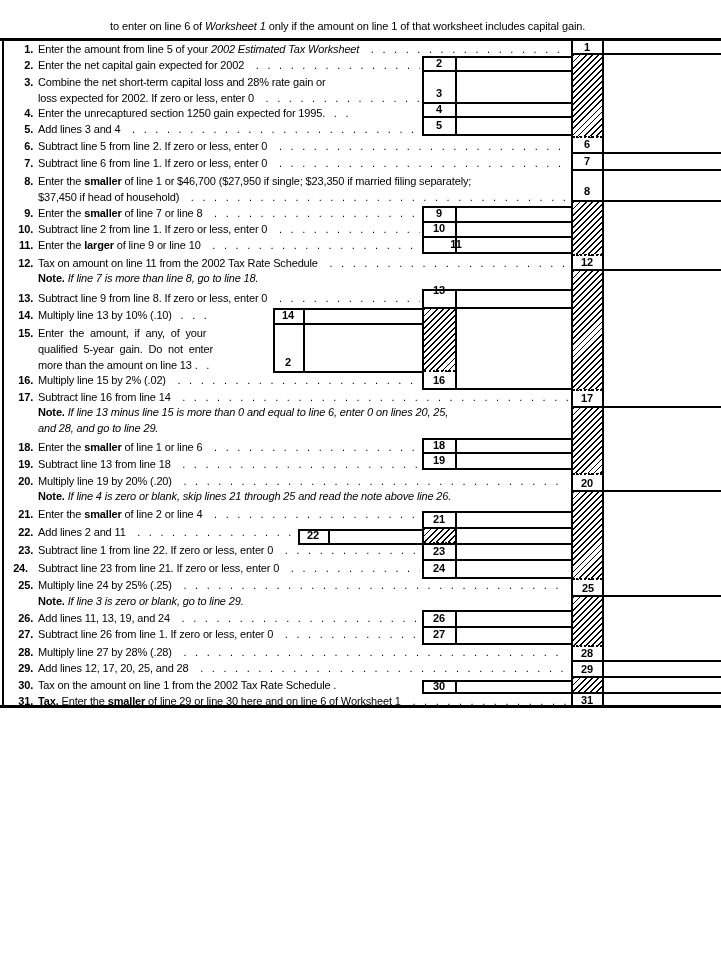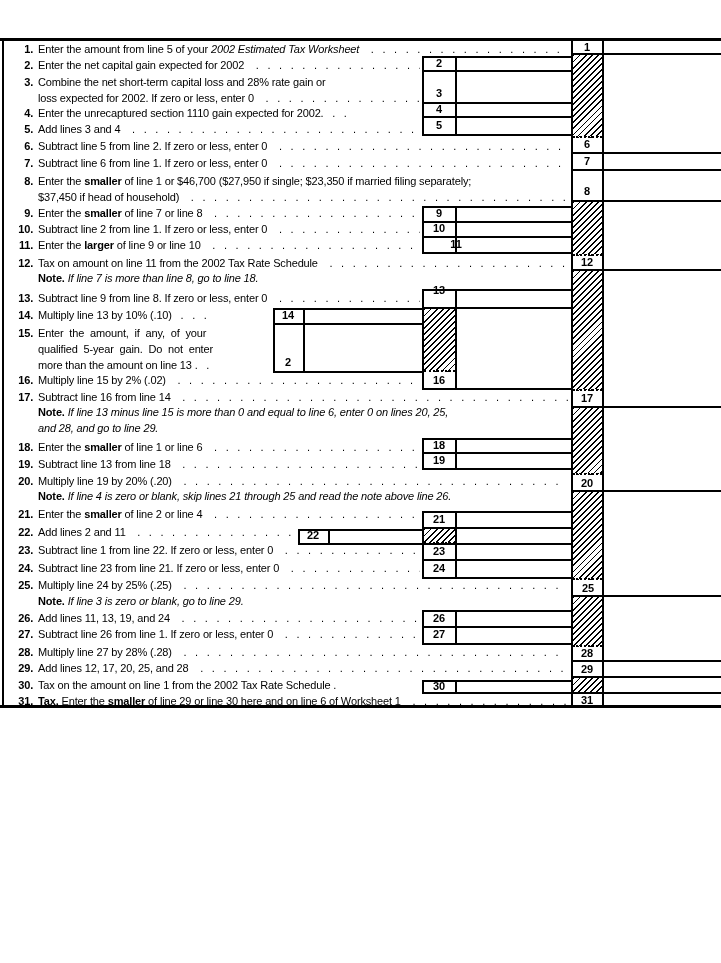--- a/index.html
+++ b/index.html
@@ -19,20 +19,23 @@
   .entry{position:absolute;background:transparent;}
   .rnum{position:absolute;font-size:11px;font-weight:bold;text-align:right;letter-spacing:-0.2px;}
   .tline{position:absolute;font-size:11px;white-space:pre;overflow:hidden;height:15px;letter-spacing:-0.15px;}
   .tline b{font-weight:bold;}
   .tline i{font-style:italic;}
 </style>
 </head>
 <body>
 
 <div id="page">
+  <div id="hdr2">
+    <span>to enter on line 6 of </span><i>Worksheet 1</i><span> only if the amount on line 1 of that worksheet includes capital gain.</span>
+  </div>
   <div id="sheet">
       <div class="hl" style="left: 0px; top: 38px; width: 721px; height: 3px;"></div>
       <div class="hl" style="left: 0px; top: 705px; width: 721px; height: 3px;"></div>
       <div class="hl" style="left: 571px; top: 53px; width: 150px; height: 2px;"></div>
       <div class="hl" style="left: 571px; top: 152px; width: 150px; height: 2px;"></div>
       <div class="hl" style="left: 571px; top: 169px; width: 150px; height: 2px;"></div>
       <div class="hl" style="left: 571px; top: 200px; width: 150px; height: 2px;"></div>
       <div class="hl" style="left: 571px; top: 269px; width: 150px; height: 2px;"></div>
       <div class="hl" style="left: 571px; top: 406px; width: 150px; height: 2px;"></div>
       <div class="hl" style="left: 571px; top: 490px; width: 150px; height: 2px;"></div>
@@ -161,21 +164,21 @@
       <div class="entry" style="left: 456px; top: 680px; width: 115px; height: 12px;"></div>
       <div class="entry" style="left: 604px; top: 693px; width: 117px; height: 13px;"></div>
       <div class="rnum" style="left: 8px; top: 43px; width: 25px;">1.</div>
       <div class="tline" style="left: 38px; top: 43px; width: 530px;"><span>Enter the amount from line 5 of your </span><i>2002 Estimated Tax Worksheet</i><span>    .   .   .   .   .   .   .   .   .   .   .   .   .   .   .   .   .   .   .   .   .   .   .   .   .   .   .   .   .   .   .   .   .   .   .   .   .   .   .   .   .   .   .   .   .</span></div>
       <div class="rnum" style="left: 8px; top: 59px; width: 25px;">2.</div>
       <div class="tline" style="left: 38px; top: 59px; width: 382px;"><span>Enter the net capital gain expected for 2002</span><span>    .   .   .   .   .   .   .   .   .   .   .   .   .   .   .   .   .   .   .   .   .   .   .   .   .   .   .   .   .   .   .   .   .   .   .   .   .   .   .   .   .   .   .   .   .</span></div>
       <div class="rnum" style="left: 8px; top: 76px; width: 25px;">3.</div>
       <div class="tline" style="left: 38px; top: 76px; width: 382px;"><span>Combine the net short-term capital loss and 28% rate gain or</span></div>
       <div class="tline" style="left: 38px; top: 92px; width: 382px;"><span>loss expected for 2002. If zero or less, enter 0</span><span>    .   .   .   .   .   .   .   .   .   .   .   .   .   .   .   .   .   .   .   .   .   .   .   .   .   .   .   .   .   .   .   .   .   .   .   .   .   .   .   .   .   .   .   .   .</span></div>
       <div class="rnum" style="left: 8px; top: 107px; width: 25px;">4.</div>
-      <div class="tline" style="left: 38px; top: 107px; width: 382px;"><span>Enter the unrecaptured section 1110 gain expected for 2002.   .   .</span></div>
+      <div class="tline" style="left: 38px; top: 107px; width: 382px;"><span>Enter the unrecaptured section 1250 gain expected for 1995.   .   .</span></div>
       <div class="rnum" style="left: 8px; top: 123px; width: 25px;">5.</div>
       <div class="tline" style="left: 38px; top: 123px; width: 382px;"><span>Add lines 3 and 4</span><span>    .   .   .   .   .   .   .   .   .   .   .   .   .   .   .   .   .   .   .   .   .   .   .   .   .   .   .   .   .   .   .   .   .   .   .   .   .   .   .   .   .   .   .   .   .</span></div>
       <div class="rnum" style="left: 8px; top: 140px; width: 25px;">6.</div>
       <div class="tline" style="left: 38px; top: 140px; width: 530px;"><span>Subtract line 5 from line 2. If zero or less, enter 0</span><span>    .   .   .   .   .   .   .   .   .   .   .   .   .   .   .   .   .   .   .   .   .   .   .   .   .   .   .   .   .   .   .   .   .   .   .   .   .   .   .   .   .   .   .   .   .</span></div>
       <div class="rnum" style="left: 8px; top: 157px; width: 25px;">7.</div>
       <div class="tline" style="left: 38px; top: 157px; width: 530px;"><span>Subtract line 6 from line 1. If zero or less, enter 0</span><span>    .   .   .   .   .   .   .   .   .   .   .   .   .   .   .   .   .   .   .   .   .   .   .   .   .   .   .   .   .   .   .   .   .   .   .   .   .   .   .   .   .   .   .   .   .</span></div>
       <div class="rnum" style="left: 8px; top: 175px; width: 25px;">8.</div>
       <div class="tline" style="left: 38px; top: 175px; width: 530px;"><span>Enter the </span><b>smaller</b><span> of line 1 or $46,700 ($27,950 if single; $23,350 if married filing separately;</span></div>
       <div class="tline" style="left: 38px; top: 191px; width: 530px;"><span>$37,450 if head of household)</span><span>    .   .   .   .   .   .   .   .   .   .   .   .   .   .   .   .   .   .   .   .   .   .   .   .   .   .   .   .   .   .   .   .   .   .   .   .   .   .   .   .   .   .   .   .   .</span></div>
       <div class="rnum" style="left: 8px; top: 207px; width: 25px;">9.</div>
@@ -207,21 +210,21 @@
       <div class="tline" style="left: 38px; top: 458px; width: 382px;"><span>Subtract line 13 from line 18</span><span>    .   .   .   .   .   .   .   .   .   .   .   .   .   .   .   .   .   .   .   .   .   .   .   .   .   .   .   .   .   .   .   .   .   .   .   .   .   .   .   .   .   .   .   .   .</span></div>
       <div class="rnum" style="left: 8px; top: 475px; width: 25px;">20.</div>
       <div class="tline" style="left: 38px; top: 475px; width: 530px;"><span>Multiply line 19 by 20% (.20)</span><span>    .   .   .   .   .   .   .   .   .   .   .   .   .   .   .   .   .   .   .   .   .   .   .   .   .   .   .   .   .   .   .   .   .   .   .   .   .   .   .   .   .   .   .   .   .</span></div>
       <div class="tline" style="left: 38px; top: 490px; width: 530px;"><b>Note.</b><i> If line 4 is zero or blank, skip lines 21 through 25 and read the note above line 26.</i></div>
       <div class="rnum" style="left: 8px; top: 508px; width: 25px;">21.</div>
       <div class="tline" style="left: 38px; top: 508px; width: 382px;"><span>Enter the </span><b>smaller</b><span> of line 2 or line 4</span><span>    .   .   .   .   .   .   .   .   .   .   .   .   .   .   .   .   .   .   .   .   .   .   .   .   .   .   .   .   .   .   .   .   .   .   .   .   .   .   .   .   .   .   .   .   .</span></div>
       <div class="rnum" style="left: 8px; top: 526px; width: 25px;">22.</div>
       <div class="tline" style="left: 38px; top: 526px; width: 256px;"><span>Add lines 2 and 11</span><span>    .   .   .   .   .   .   .   .   .   .   .   .   .   .   .   .   .   .   .   .   .   .   .   .   .   .   .   .   .   .   .   .   .   .   .   .   .   .   .   .   .   .   .   .   .</span></div>
       <div class="rnum" style="left: 8px; top: 544px; width: 25px;">23.</div>
       <div class="tline" style="left: 38px; top: 544px; width: 382px;"><span>Subtract line 1 from line 22. If zero or less, enter 0</span><span>    .   .   .   .   .   .   .   .   .   .   .   .   .   .   .   .   .   .   .   .   .   .   .   .   .   .   .   .   .   .   .   .   .   .   .   .   .   .   .   .   .   .   .   .   .</span></div>
-      <div class="rnum" style="left: 8px; top: 562px; width: 25px;">24.</div>
+      <div class="rnum" style="left: 8px; top: 562px; width: 25px; text-align: center;">24.</div>
       <div class="tline" style="left: 38px; top: 562px; width: 382px;"><span>Subtract line 23 from line 21. If zero or less, enter 0</span><span>    .   .   .   .   .   .   .   .   .   .   .   .   .   .   .   .   .   .   .   .   .   .   .   .   .   .   .   .   .   .   .   .   .   .   .   .   .   .   .   .   .   .   .   .   .</span></div>
       <div class="rnum" style="left: 8px; top: 579px; width: 25px;">25.</div>
       <div class="tline" style="left: 38px; top: 579px; width: 530px;"><span>Multiply line 24 by 25% (.25)</span><span>    .   .   .   .   .   .   .   .   .   .   .   .   .   .   .   .   .   .   .   .   .   .   .   .   .   .   .   .   .   .   .   .   .   .   .   .   .   .   .   .   .   .   .   .   .</span></div>
       <div class="tline" style="left: 38px; top: 595px; width: 530px;"><b>Note.</b><i> If line 3 is zero or blank, go to line 29.</i></div>
       <div class="rnum" style="left: 8px; top: 612px; width: 25px;">26.</div>
       <div class="tline" style="left: 38px; top: 612px; width: 382px;"><span>Add lines 11, 13, 19, and 24</span><span>    .   .   .   .   .   .   .   .   .   .   .   .   .   .   .   .   .   .   .   .   .   .   .   .   .   .   .   .   .   .   .   .   .   .   .   .   .   .   .   .   .   .   .   .   .</span></div>
       <div class="rnum" style="left: 8px; top: 628px; width: 25px;">27.</div>
       <div class="tline" style="left: 38px; top: 628px; width: 382px;"><span>Subtract line 26 from line 1. If zero or less, enter 0</span><span>    .   .   .   .   .   .   .   .   .   .   .   .   .   .   .   .   .   .   .   .   .   .   .   .   .   .   .   .   .   .   .   .   .   .   .   .   .   .   .   .   .   .   .   .   .</span></div>
       <div class="rnum" style="left: 8px; top: 646px; width: 25px;">28.</div>
       <div class="tline" style="left: 38px; top: 646px; width: 530px;"><span>Multiply line 27 by 28% (.28)</span><span>    .   .   .   .   .   .   .   .   .   .   .   .   .   .   .   .   .   .   .   .   .   .   .   .   .   .   .   .   .   .   .   .   .   .   .   .   .   .   .   .   .   .   .   .   .</span></div>

